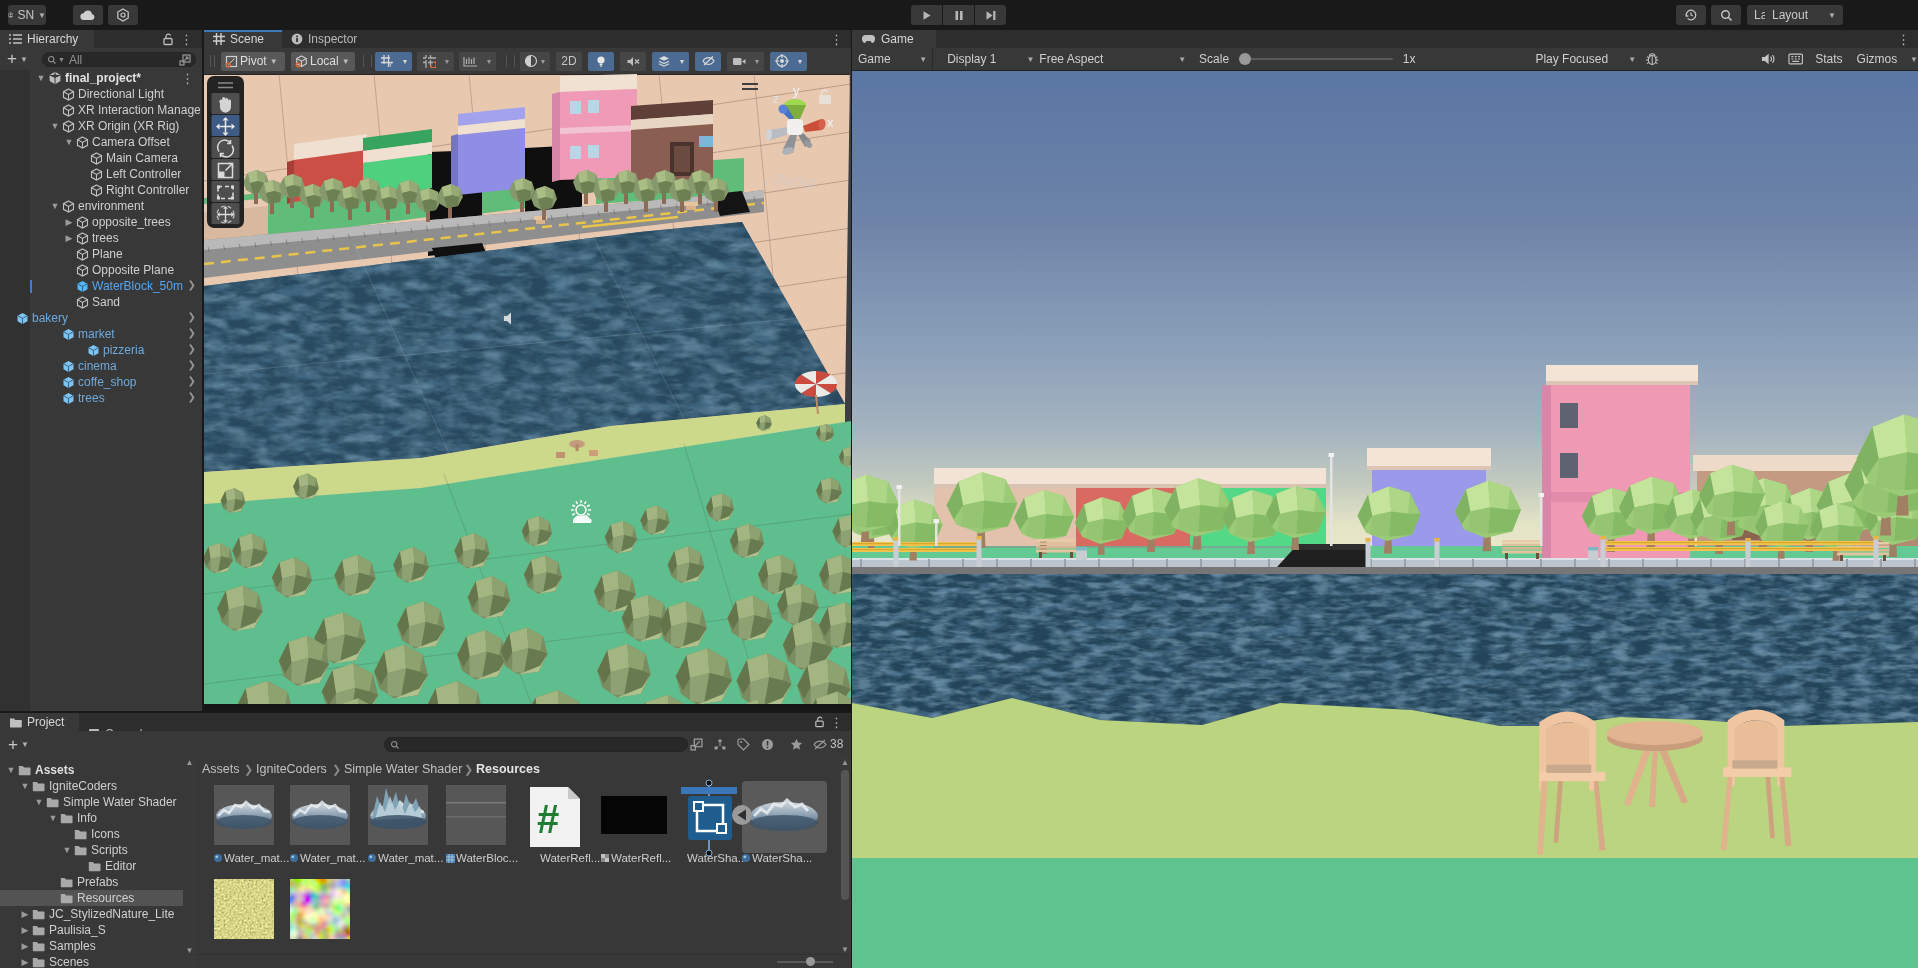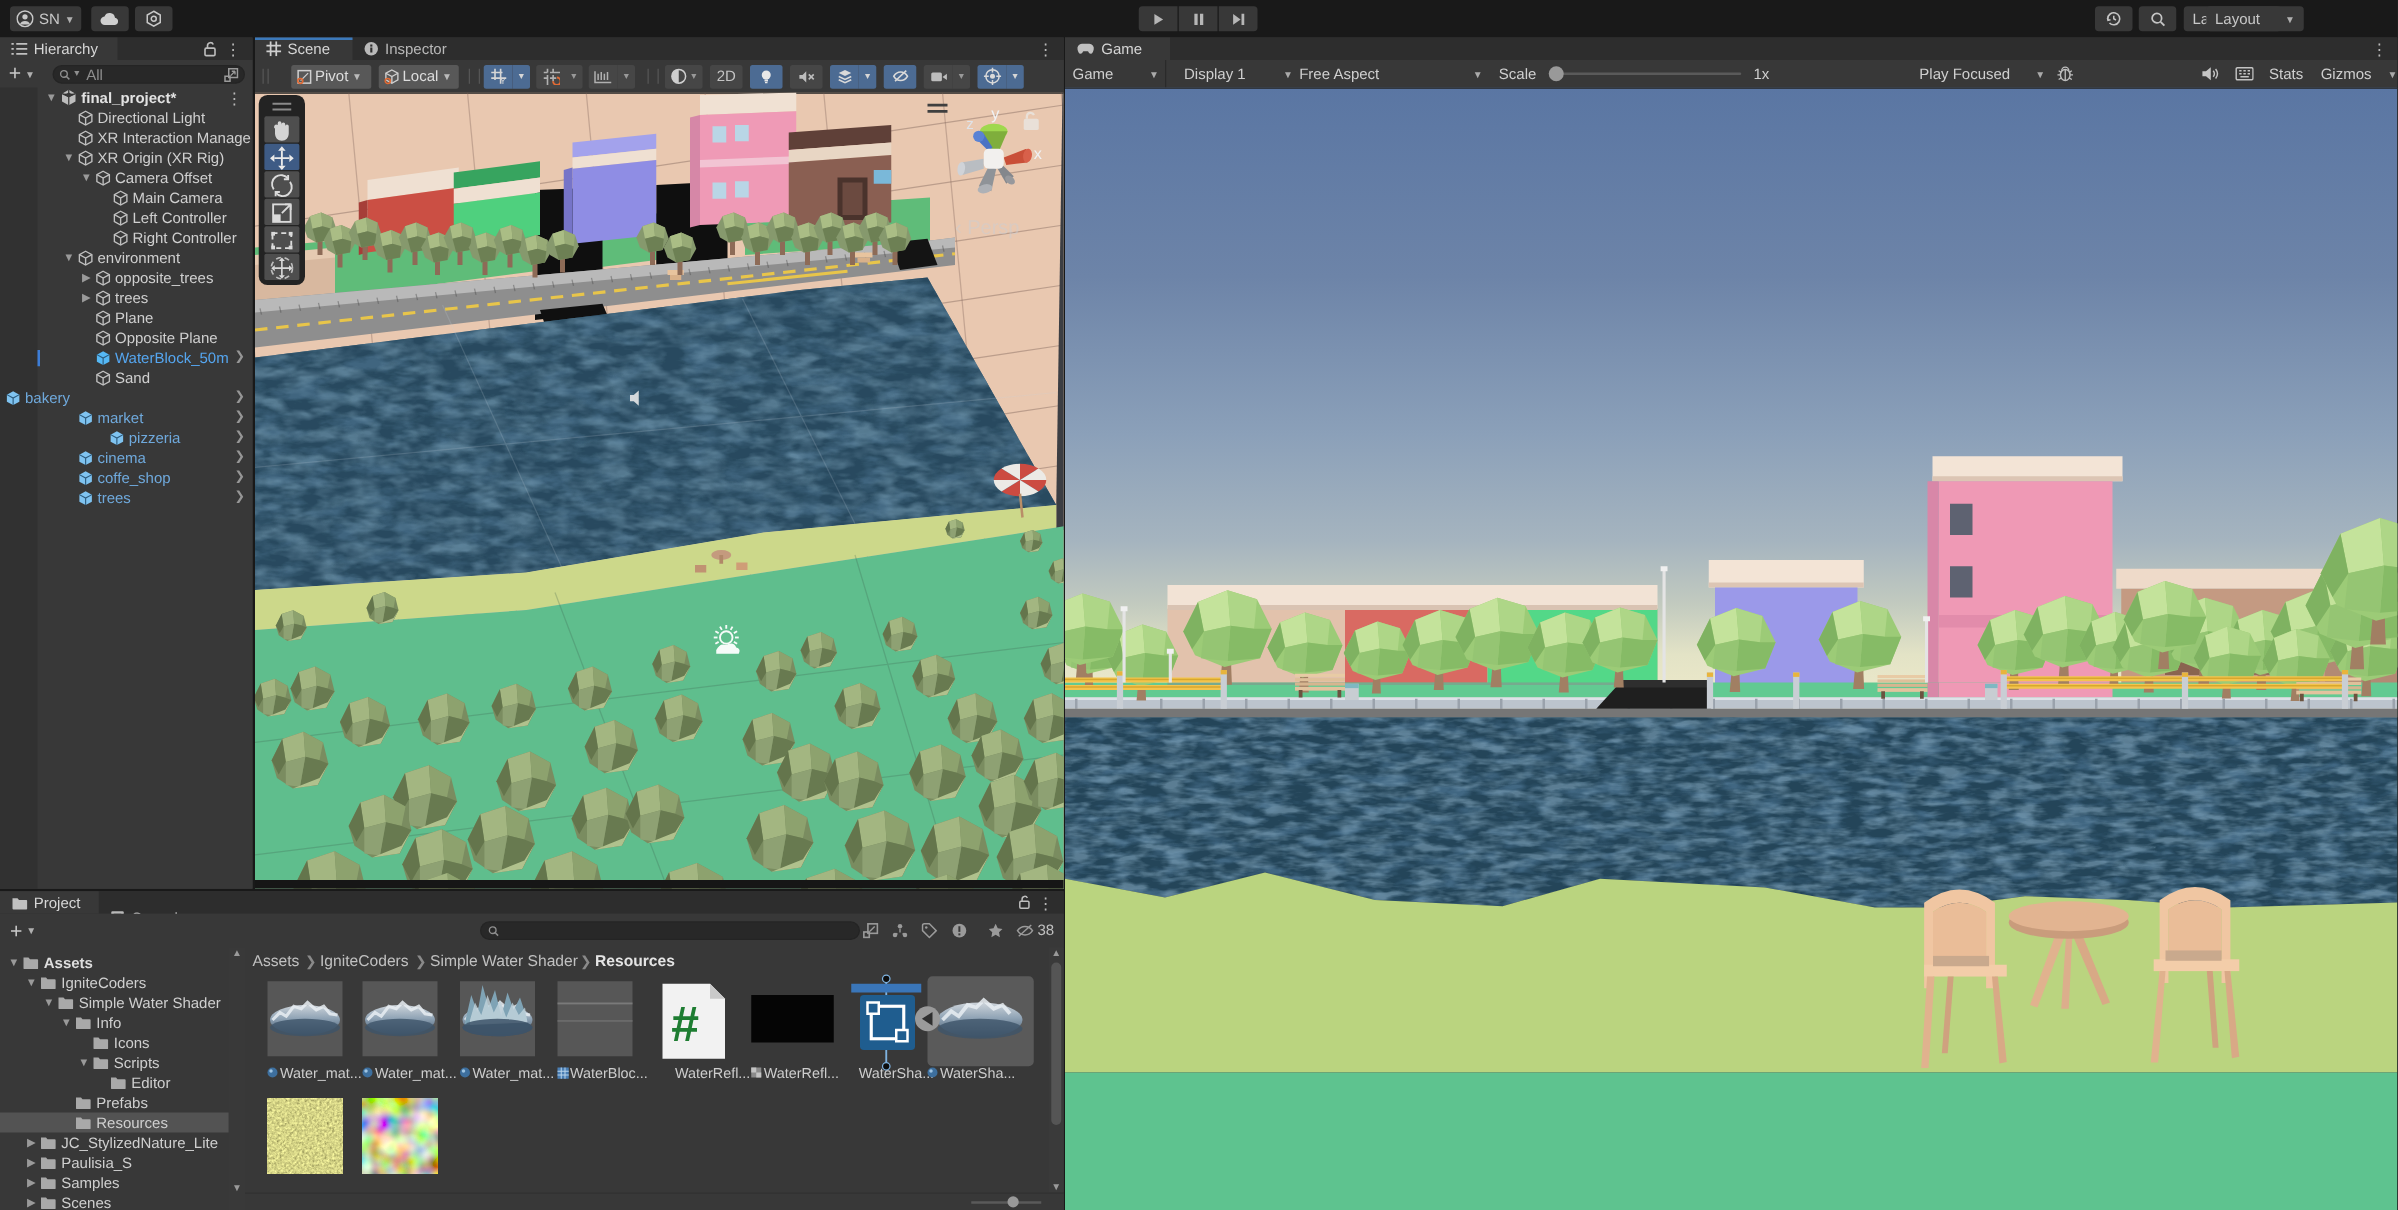--- a/index.html
+++ b/index.html
@@ -27,21 +27,21 @@
 .mini{height:19px;border-radius:2px;display:flex;align-items:center;justify-content:center;}
 .sep{width:1px;height:12px;background:#555;margin:0 3px;}
 svg{display:block;}
 text{font-family:"Liberation Sans",sans-serif;}
 </style>
 </head>
 <body>
 <div id="app">
 
 <div id="topbar" class="abs" style="left:0;top:0;width:1918px;height:30px;background:#191919;">
-  <div class="tbtn" style="left:8px;width:57px;gap:4px;">
+  <div class="tbtn" style="left:8px;width:38px;gap:4px;">
     <svg width="14" height="14" viewBox="0 0 14 14">
           <circle cx="7" cy="7" r="6.3" fill="none" stroke="#c8c8c8" stroke-width="1.2"></circle>
           <circle cx="7" cy="5.4" r="2.1" fill="#c8c8c8"></circle>
           <path d="M2.8 11.5a4.6 4.6 0 0 1 8.4 0" fill="#c8c8c8"></path>
         </svg>
     <span>SN</span>
         <span style="font-size:8px;color:#b0b0b0;">▼</span>
   </div>
   <div class="tbtn" style="left:73px;width:30px;">
     <svg width="16" height="12" viewBox="0 0 16 12">
@@ -185,21 +185,21 @@
             <path d="M6.5 1l5 2.7v5.6l-5 2.7-5-2.7V3.7z" fill="#55b8f5"></path>
             <path d="M1.5 3.7l5 2.7 5-2.7M6.5 6.4v5.6" fill="none" stroke="#2c5a7c" stroke-width="0.9"></path>
           </svg>
           <span style="color:#55a6f0;">WaterBlock_50m</span>
           <span class="chev">❯</span>
         </div>
         <div class="hrow" style="top:224px;left:0;right:0;padding-left:76px;"><svg width="13" height="13" viewBox="0 0 13 13" style="margin-right:3px;flex:none;">
             <path d="M6.5 1l5 2.7v5.6l-5 2.7-5-2.7V3.7z" fill="none" stroke="#bfbfbf" stroke-width="1.1"></path>
             <path d="M1.5 3.7l5 2.7 5-2.7M6.5 6.4v5.6" fill="none" stroke="#bfbfbf" stroke-width="1.1"></path>
           </svg>Sand</div>
-        <div class="hrow" style="top:240px;left:4px;right:0;">
+        <div class="hrow" style="top:240px;left:16px;right:0;">
           <svg width="13" height="13" viewBox="0 0 13 13" style="margin-right:3px;flex:none;">
             <path d="M6.5 1l5 2.7v5.6l-5 2.7-5-2.7V3.7z" fill="#7fc3f0"></path>
             <path d="M1.5 3.7l5 2.7 5-2.7M6.5 6.4v5.6" fill="none" stroke="#2c5a7c" stroke-width="0.9"></path>
           </svg>
           <span class="pfx">bakery</span>
           <span class="chev">❯</span>
         </div>
         <div class="hrow" style="top:256px;left:0;right:0;padding-left:62px;">
           <svg width="13" height="13" viewBox="0 0 13 13" style="margin-right:3px;flex:none;">
             <path d="M6.5 1l5 2.7v5.6l-5 2.7-5-2.7V3.7z" fill="#7fc3f0"></path>
@@ -258,21 +258,21 @@
             <rect x="5.2" y="5" width="1.7" height="4" fill="#2d2d2d"></rect>
             <rect x="5.2" y="2.6" width="1.7" height="1.7" fill="#2d2d2d"></rect>
           </svg>
       Inspector
     </div>
     <div class="kebab" style="position:absolute;right:8px;top:2px;">⋮</div>
   </div>
   <div class="toolrow" style="top:18px;height:26px;">
     <div class="sep" style="margin-left:6px;"></div>
         <div class="sep" style="margin:0 4px 0 0;"></div>
-    <div class="ddbtn" style="margin-left:14px;width:64px;">
+    <div class="ddbtn" style="margin-left:2px;width:64px;">
       <svg width="13" height="13" viewBox="0 0 13 13">
             <rect x="1.5" y="1.5" width="10" height="10" fill="none" stroke="#cfcfcf" stroke-width="1.2"></rect>
             <path d="M3.5 9.5l6-6" stroke="#cfcfcf" stroke-width="1"></path>
             <circle cx="3.2" cy="9.8" r="2" fill="none" stroke="#e06a34" stroke-width="1.3"></circle>
           </svg>
       Pivot<span style="font-size:8px;color:#bbb;margin-left:1px;">▼</span>
     </div>
     <div class="ddbtn" style="margin-left:6px;width:64px;">
       <svg width="13" height="13" viewBox="0 0 13 13">
             <path d="M6.5 1l4.8 2.6v5.2L6.5 11.6 1.7 8.8V3.6z" fill="none" stroke="#cfcfcf" stroke-width="1.1"></path>

